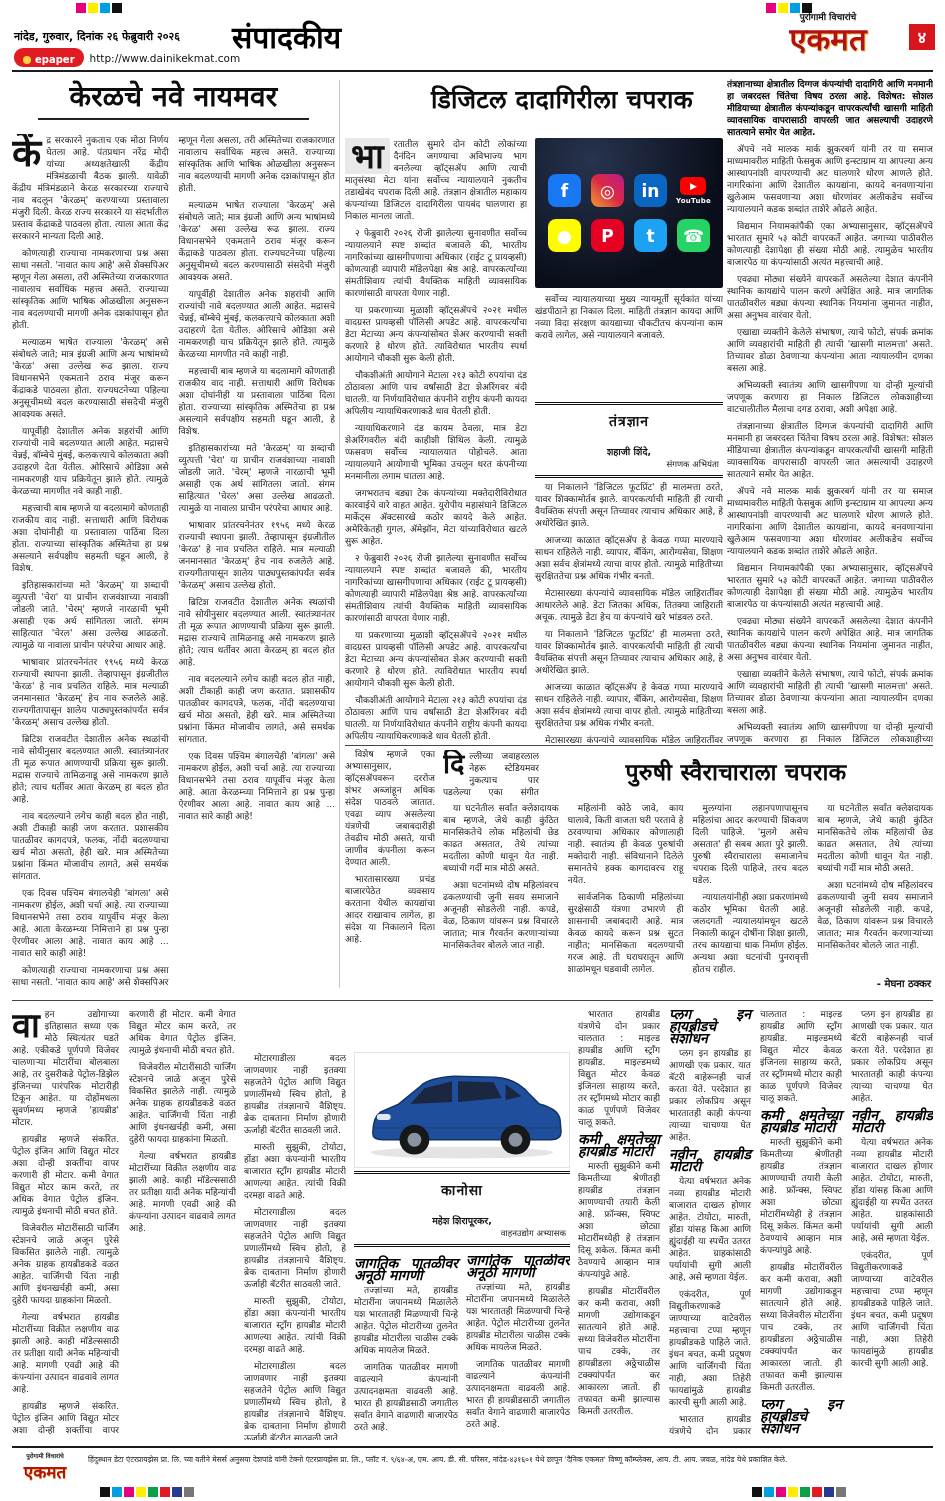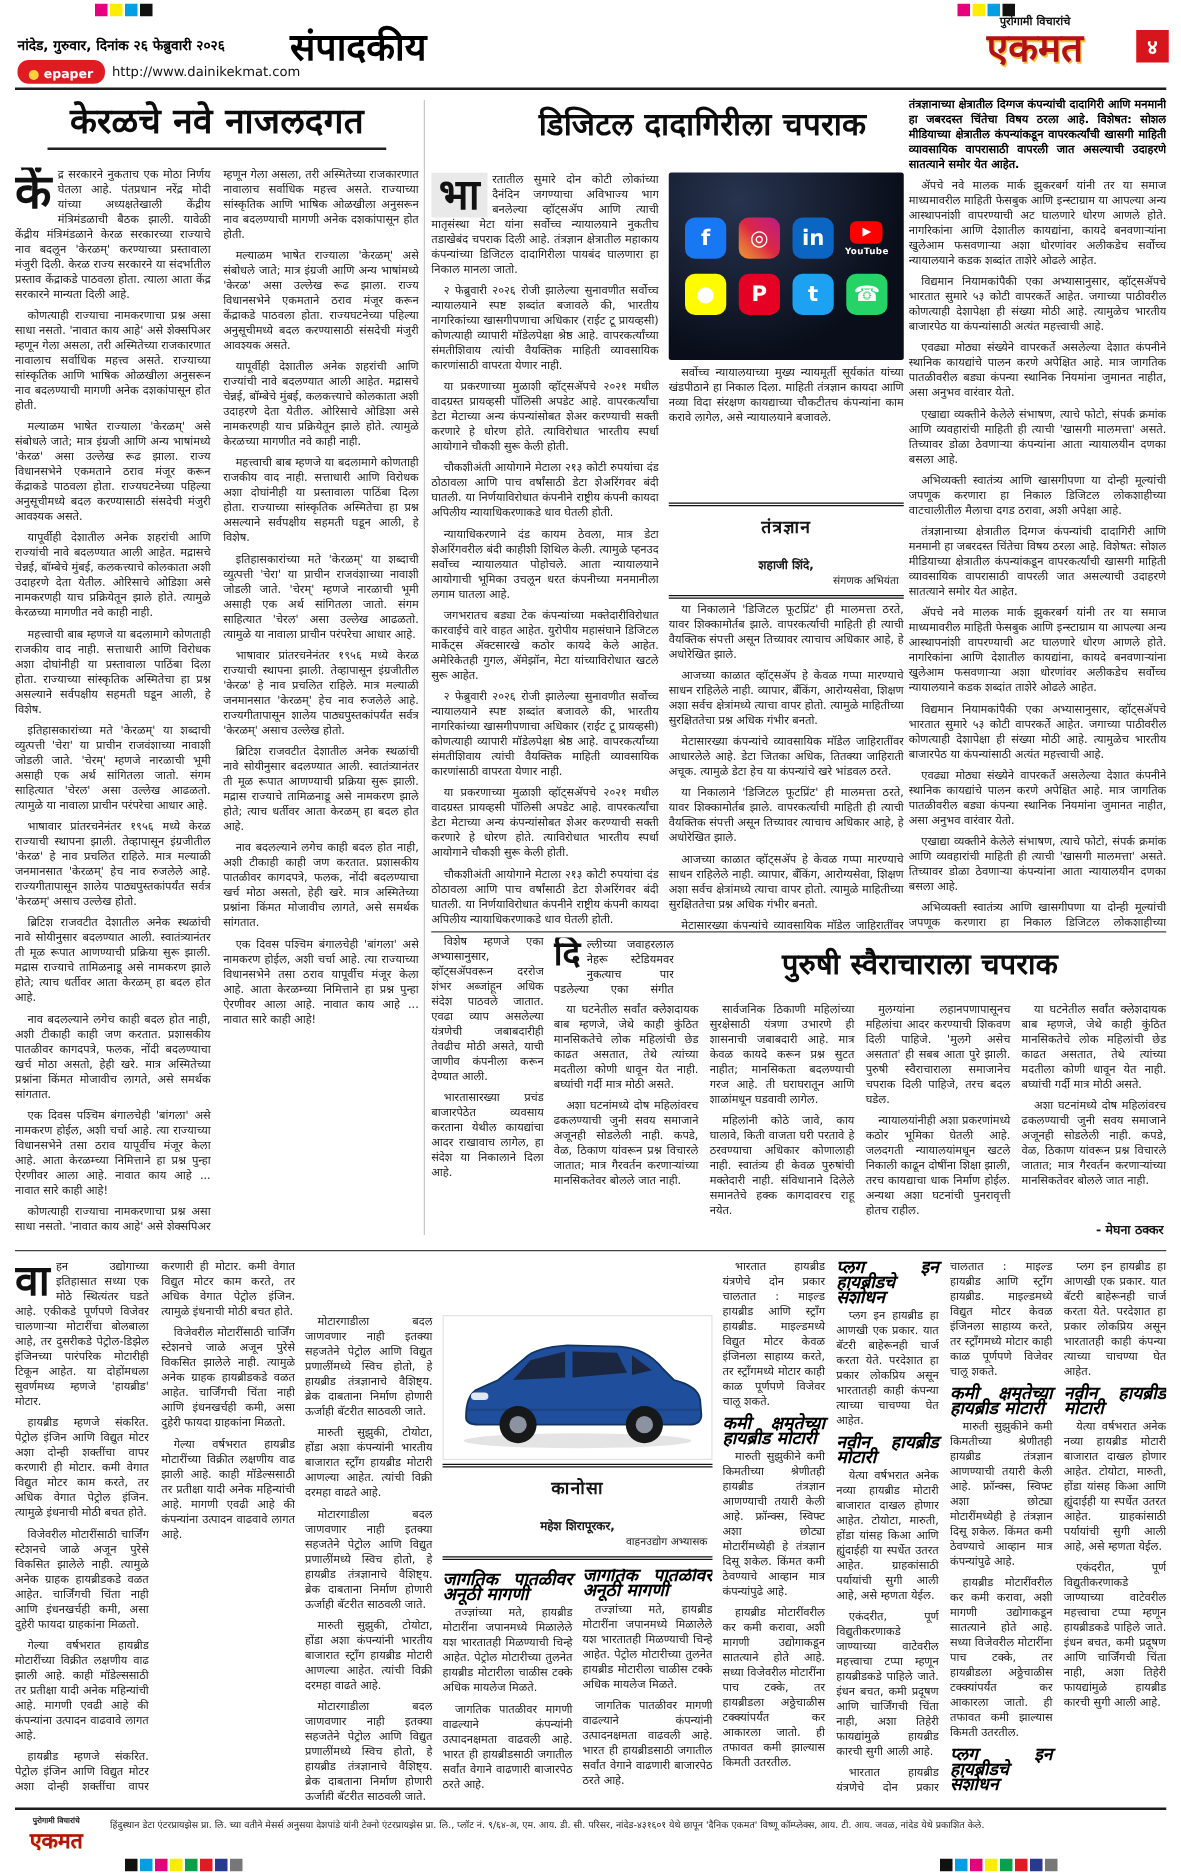--- a/index.html
+++ b/index.html
@@ -124,21 +124,21 @@
     <div class="section-title">संपादकीय</div>
     <div class="masthead">
       <div class="tagline">पुरोगामी विचारांचे</div>
       <div class="brand">एकमत</div>
     </div>
     <div class="pagenum">४</div>
     <div class="hrule" style="left:12px;top:70px;width:921px;"></div>
   </header>
 
   <section class="kerala">
-    <h1 class="headline k-head">केरळचे नवे नाजलदगत</h1>
+    <h1 class="headline k-head">केरळचे नवे नायमवर</h1>
     <div class="k-underline"></div>
     <div class="k-body body-text cols2">
       <p class="lead"><span class="dropcap">कें</span><span>द्र सरकारने नुकताच एक मोठा निर्णय घेतला आहे. पंतप्रधान नरेंद्र मोदी यांच्या अध्यक्षतेखाली केंद्रीय मंत्रिमंडळाची बैठक झाली. यावेळी केंद्रीय मंत्रिमंडळाने केरळ सरकारच्या राज्याचे नाव बदलून 'केरळम्' करण्याच्या प्रस्तावाला मंजुरी दिली. केरळ राज्य सरकारने या संदर्भातील प्रस्ताव केंद्राकडे पाठवला होता. त्याला आता केंद्र सरकारने मान्यता दिली आहे.</span></p>
       <div>
           <p class="para">कोणत्याही राज्याचा नामकरणाचा प्रश्न असा साधा नसतो. 'नावात काय आहे' असे शेक्सपिअर म्हणून गेला असला, तरी अस्मितेच्या राजकारणात नावालाच सर्वाधिक महत्त्व असते. राज्याच्या सांस्कृतिक आणि भाषिक ओळखीला अनुसरून नाव बदलण्याची मागणी अनेक दशकांपासून होत होती.</p>
           <p class="para">मल्याळम भाषेत राज्याला 'केरळम्' असे संबोधले जाते; मात्र इंग्रजी आणि अन्य भाषांमध्ये 'केरळ' असा उल्लेख रूढ झाला. राज्य विधानसभेने एकमताने ठराव मंजूर करून केंद्राकडे पाठवला होता. राज्यघटनेच्या पहिल्या अनुसूचीमध्ये बदल करण्यासाठी संसदेची मंजुरी आवश्यक असते.</p>
           <p class="para">यापूर्वीही देशातील अनेक शहरांची आणि राज्यांची नावे बदलण्यात आली आहेत. मद्रासचे चेन्नई, बॉम्बेचे मुंबई, कलकत्त्याचे कोलकाता अशी उदाहरणे देता येतील. ओरिसाचे ओडिशा असे नामकरणही याच प्रक्रियेतून झाले होते. त्यामुळे केरळच्या मागणीत नवे काही नाही.</p>
           <p class="para">महत्त्वाची बाब म्हणजे या बदलामागे कोणताही राजकीय वाद नाही. सत्ताधारी आणि विरोधक अशा दोघांनीही या प्रस्तावाला पाठिंबा दिला होता. राज्याच्या सांस्कृतिक अस्मितेचा हा प्रश्न असल्याने सर्वपक्षीय सहमती घडून आली, हे विशेष.</p>
           <p class="para">इतिहासकारांच्या मते 'केरळम्' या शब्दाची व्युत्पत्ती 'चेरा' या प्राचीन राजवंशाच्या नावाशी जोडली जाते. 'चेरम्' म्हणजे नारळाची भूमी असाही एक अर्थ सांगितला जातो. संगम साहित्यात 'चेरल' असा उल्लेख आढळतो. त्यामुळे या नावाला प्राचीन परंपरेचा आधार आहे.</p>
           <p class="para">भाषावार प्रांतरचनेनंतर १९५६ मध्ये केरळ राज्याची स्थापना झाली. तेव्हापासून इंग्रजीतील 'केरळ' हे नाव प्रचलित राहिले. मात्र मल्याळी जनमानसात 'केरळम्' हेच नाव रुजलेले आहे. राज्यगीतापासून शालेय पाठ्यपुस्तकांपर्यंत सर्वत्र 'केरळम्' असाच उल्लेख होतो.</p>
@@ -162,21 +162,21 @@
 
   <section class="digital">
     <h1 class="headline d-head">डिजिटल दादागिरीला चपराक</h1>
 
     <div class="d-left body-text">
       <p class="lead"><span class="dropcap">भा</span><span>रतातील सुमारे दोन कोटी लोकांच्या दैनंदिन जगण्याचा अविभाज्य भाग बनलेल्या व्हॉट्सॲप आणि त्याची मातृसंस्था मेटा यांना सर्वोच्च न्यायालयाने नुकतीच तडाखेबंद चपराक दिली आहे. तंत्रज्ञान क्षेत्रातील महाकाय कंपन्यांच्या डिजिटल दादागिरीला पायबंद घालणारा हा निकाल मानला जातो.</span></p>
       <div>
           <p class="para">२ फेब्रुवारी २०२६ रोजी झालेल्या सुनावणीत सर्वोच्च न्यायालयाने स्पष्ट शब्दांत बजावले की, भारतीय नागरिकांच्या खासगीपणाचा अधिकार (राईट टू प्रायव्हसी) कोणत्याही व्यापारी मॉडेलपेक्षा श्रेष्ठ आहे. वापरकर्त्यांच्या संमतीशिवाय त्यांची वैयक्तिक माहिती व्यावसायिक कारणांसाठी वापरता येणार नाही.</p>
           <p class="para">या प्रकरणाच्या मुळाशी व्हॉट्सॲपचे २०२१ मधील वादग्रस्त प्रायव्हसी पॉलिसी अपडेट आहे. वापरकर्त्यांचा डेटा मेटाच्या अन्य कंपन्यांसोबत शेअर करण्याची सक्ती करणारे हे धोरण होते. त्याविरोधात भारतीय स्पर्धा आयोगाने चौकशी सुरू केली होती.</p>
           <p class="para">चौकशीअंती आयोगाने मेटाला २१३ कोटी रुपयांचा दंड ठोठावला आणि पाच वर्षांसाठी डेटा शेअरिंगवर बंदी घातली. या निर्णयाविरोधात कंपनीने राष्ट्रीय कंपनी कायदा अपिलीय न्यायाधिकरणाकडे धाव घेतली होती.</p>
-          <p class="para">न्यायाधिकरणाने दंड कायम ठेवला, मात्र डेटा शेअरिंगवरील बंदी काहीशी शिथिल केली. त्यामुळे प्हनउद सर्वोच्च न्यायालयात पोहोचले. आता न्यायालयाने आयोगाची भूमिका उचलून धरत कंपनीच्या मनमानीला लगाम घातला आहे.</p>
+          <p class="para">न्यायाधिकरणाने दंड कायम ठेवला, मात्र डेटा शेअरिंगवरील बंदी काहीशी शिथिल केली. त्यामुळे प्फसवण सर्वोच्च न्यायालयात पोहोचले. आता न्यायालयाने आयोगाची भूमिका उचलून धरत कंपनीच्या मनमानीला लगाम घातला आहे.</p>
           <p class="para">जगभरातच बड्या टेक कंपन्यांच्या मक्तेदारीविरोधात कारवाईचे वारे वाहत आहेत. युरोपीय महासंघाने डिजिटल मार्केट्स ॲक्टसारखे कठोर कायदे केले आहेत. अमेरिकेतही गुगल, ॲमेझॉन, मेटा यांच्याविरोधात खटले सुरू आहेत.</p>
           <p class="para">२ फेब्रुवारी २०२६ रोजी झालेल्या सुनावणीत सर्वोच्च न्यायालयाने स्पष्ट शब्दांत बजावले की, भारतीय नागरिकांच्या खासगीपणाचा अधिकार (राईट टू प्रायव्हसी) कोणत्याही व्यापारी मॉडेलपेक्षा श्रेष्ठ आहे. वापरकर्त्यांच्या संमतीशिवाय त्यांची वैयक्तिक माहिती व्यावसायिक कारणांसाठी वापरता येणार नाही.</p>
           <p class="para">या प्रकरणाच्या मुळाशी व्हॉट्सॲपचे २०२१ मधील वादग्रस्त प्रायव्हसी पॉलिसी अपडेट आहे. वापरकर्त्यांचा डेटा मेटाच्या अन्य कंपन्यांसोबत शेअर करण्याची सक्ती करणारे हे धोरण होते. त्याविरोधात भारतीय स्पर्धा आयोगाने चौकशी सुरू केली होती.</p>
           <p class="para">चौकशीअंती आयोगाने मेटाला २१३ कोटी रुपयांचा दंड ठोठावला आणि पाच वर्षांसाठी डेटा शेअरिंगवर बंदी घातली. या निर्णयाविरोधात कंपनीने राष्ट्रीय कंपनी कायदा अपिलीय न्यायाधिकरणाकडे धाव घेतली होती.</p>
         </div>
     </div>
 
     <div class="d-mid">
       <div class="photo">
           <div class="sm-tile" style="background: rgb(24, 119, 242); color: rgb(255, 255, 255);">f</div>
@@ -234,22 +234,22 @@
   <section class="purushi">
     <div class="p-top">
       <div class="p-mini">
         <span class="dropcap">दि</span><span>ल्लीच्या जवाहरलाल नेहरू स्टेडियमवर नुकत्याच पार पडलेल्या एका संगीत महोत्सवात महिलांशी झालेल्या गैरवर्तनाने पुन्हा एकदा पुरुषी मानसिकतेचा विकृत चेहरा समोर आणला.</span>
       </div>
       <h2 class="headline p-head">पुरुषी स्वैराचाराला चपराक</h2>
     </div>
     <div class="p-body body-text cols4">
         <p class="para">या घटनेतील सर्वांत क्लेशदायक बाब म्हणजे, जेथे काही कुंठित मानसिकतेचे लोक महिलांची छेड काढत असतात, तेथे त्यांच्या मदतीला कोणी धावून येत नाही. बघ्यांची गर्दी मात्र मोठी असते.</p>
         <p class="para">अशा घटनांमध्ये दोष महिलांवरच ढकलण्याची जुनी सवय समाजाने अजूनही सोडलेली नाही. कपडे, वेळ, ठिकाण यांवरून प्रश्न विचारले जातात; मात्र गैरवर्तन करणाऱ्यांच्या मानसिकतेवर बोलले जात नाही.</p>
+        <p class="para">महिलांनी कोठे जावे, काय घालावे, किती वाजता घरी परतावे हे ठरवण्याचा अधिकार कोणालाही नाही. स्वातंत्र्य ही केवळ पुरुषांची मक्तेदारी नाही. संविधानाने दिलेले समानतेचे हक्क कागदावरच राहू नयेत.</p>
         <p class="para">सार्वजनिक ठिकाणी महिलांच्या सुरक्षेसाठी यंत्रणा उभारणे ही शासनाची जबाबदारी आहे. मात्र केवळ कायदे करून प्रश्न सुटत नाहीत; मानसिकता बदलण्याची गरज आहे. ती घराघरातून आणि शाळांमधून घडवावी लागेल.</p>
-        <p class="para">महिलांनी कोठे जावे, काय घालावे, किती वाजता घरी परतावे हे ठरवण्याचा अधिकार कोणालाही नाही. स्वातंत्र्य ही केवळ पुरुषांची मक्तेदारी नाही. संविधानाने दिलेले समानतेचे हक्क कागदावरच राहू नयेत.</p>
         <p class="para">मुलग्यांना लहानपणापासूनच महिलांचा आदर करण्याची शिकवण दिली पाहिजे. 'मुलगे असेच असतात' ही सबब आता पुरे झाली. पुरुषी स्वैराचाराला समाजानेच चपराक दिली पाहिजे, तरच बदल घडेल.</p>
         <p class="para">न्यायालयांनीही अशा प्रकरणांमध्ये कठोर भूमिका घेतली आहे. जलदगती न्यायालयांमधून खटले निकाली काढून दोषींना शिक्षा झाली, तरच कायद्याचा धाक निर्माण होईल. अन्यथा अशा घटनांची पुनरावृत्ती होतच राहील.</p>
         <p class="para">या घटनेतील सर्वांत क्लेशदायक बाब म्हणजे, जेथे काही कुंठित मानसिकतेचे लोक महिलांची छेड काढत असतात, तेथे त्यांच्या मदतीला कोणी धावून येत नाही. बघ्यांची गर्दी मात्र मोठी असते.</p>
         <p class="para">अशा घटनांमध्ये दोष महिलांवरच ढकलण्याची जुनी सवय समाजाने अजूनही सोडलेली नाही. कपडे, वेळ, ठिकाण यांवरून प्रश्न विचारले जातात; मात्र गैरवर्तन करणाऱ्यांच्या मानसिकतेवर बोलले जात नाही.</p>
       </div>
     <div class="p-byline">- मेघना ठक्कर</div>
   </section>
 
   <div class="hrule thin" style="left:12px;top:1000px;width:921px;"></div>
   <section class="hybrid">

